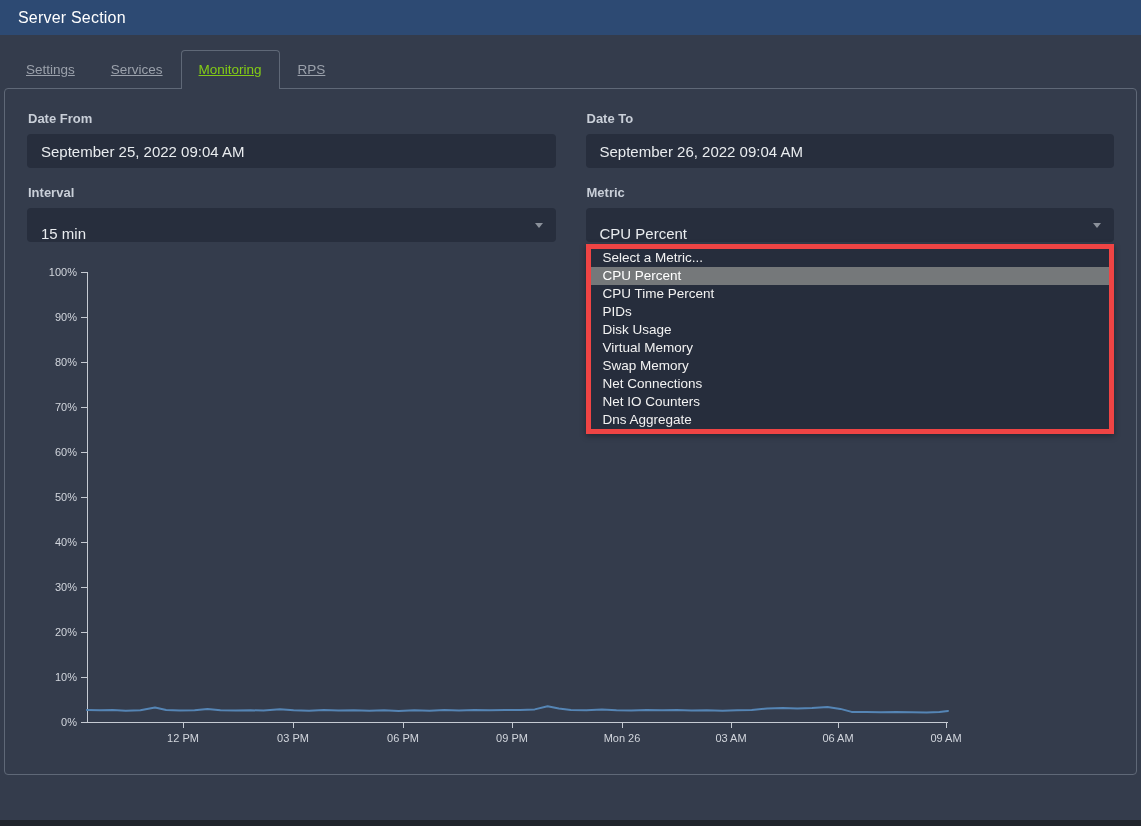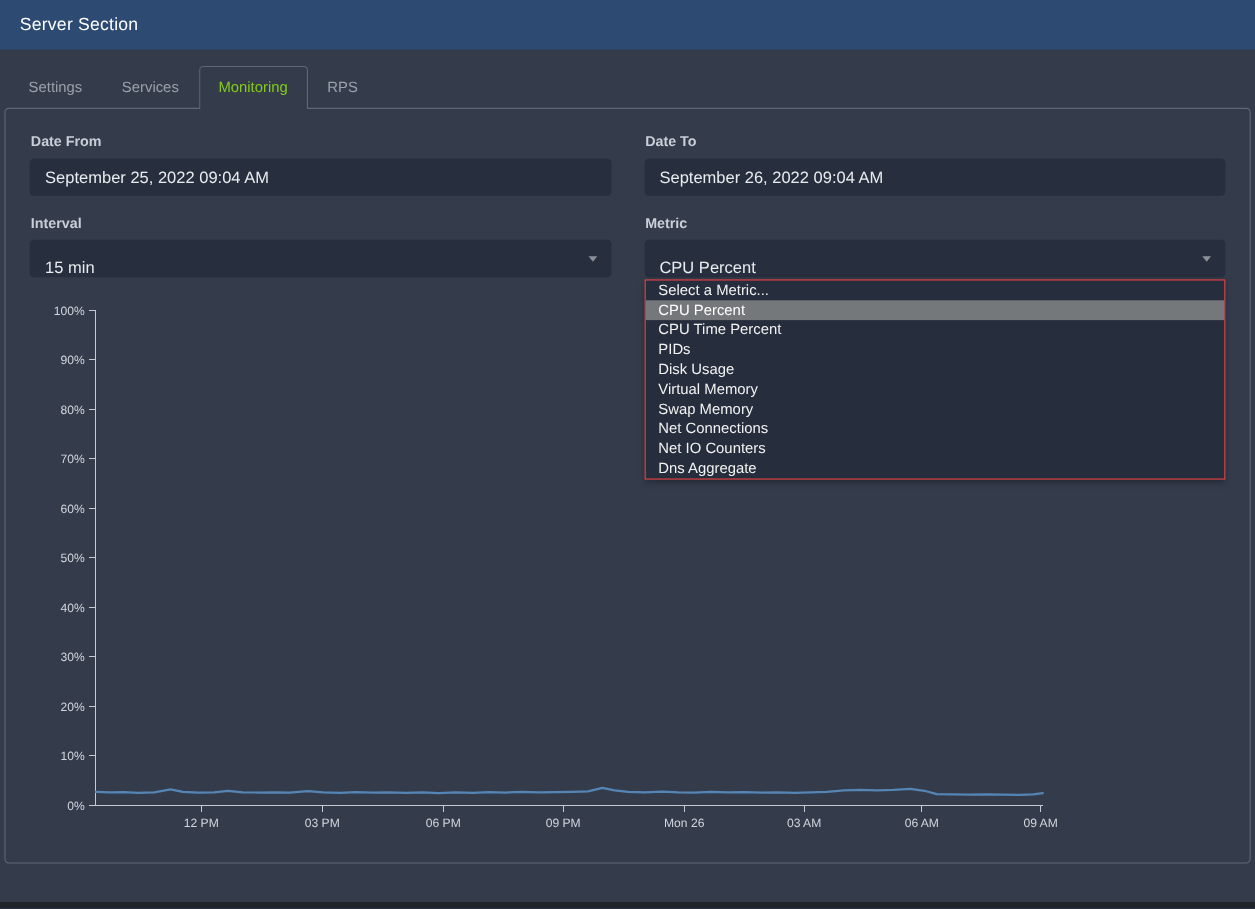--- a/index.html
+++ b/index.html
@@ -5,21 +5,21 @@
   * { margin:0; padding:0; box-sizing:border-box; }
   html,body { width:1141px; height:826px; }
   body {
     position:relative;
     background:#343c4c;
     font-family:"Liberation Sans", sans-serif;
     overflow:hidden;
   }
   
   .app-header {
-    height:45px;
+    height:35px;
     background:#2d4a73;
     display:flex; align-items:center;
     padding-left:18px;
   }
   .app-header h1 {
     color:#ffffff; font-size:16px; font-weight:400; letter-spacing:.2px;
   }
   
   .tab-bar {
     display:flex;
@@ -29,20 +29,21 @@
   }
   .tab {
     padding:11px 17px 12px;
     font-size:13.5px;
     color:#9ba1ab;
     cursor:pointer;
     border:1px solid transparent;
     border-bottom:none;
     margin-bottom:-1px;
     white-space:nowrap;
+    text-decoration:underline;
   }
   .tab.active {
     color:#84cc16;
     background:#343c4c;
     border-color:#5f6877;
     border-radius:4px 4px 0 0;
   }
   
   .panel {
     position:relative;
@@ -86,21 +87,21 @@
     border-left:4px solid transparent;
     border-right:4px solid transparent;
     border-top:5px solid #8b919b;
   }
   
   .dropdown {
     position:absolute;
     left:0; right:0; top:100%;
     margin-top:-15px;
     background:#262d3c;
-    border:1px solid #ef4444;
+    border:5px solid #ef4444;
     z-index:10;
     box-shadow:0 2px 6px rgba(0,0,0,.35);
   }
   .dropdown .option {
     height:18px; line-height:18px;
     padding-left:12px;
     font-size:13.5px;
     color:#f2f2f2;
     cursor:pointer;
     white-space:nowrap; overflow:hidden;

